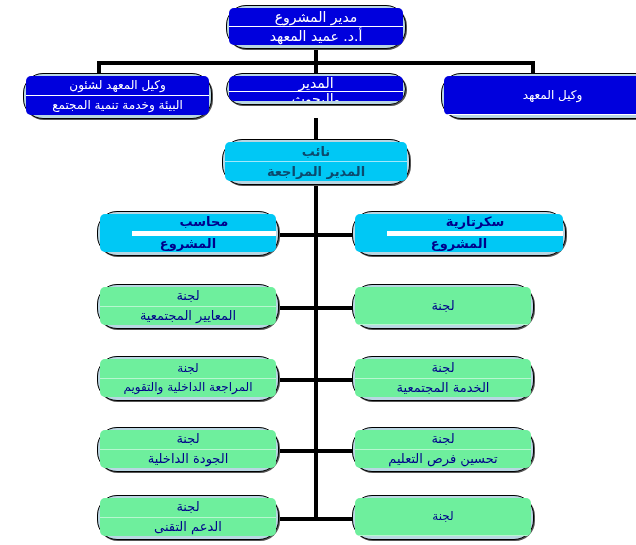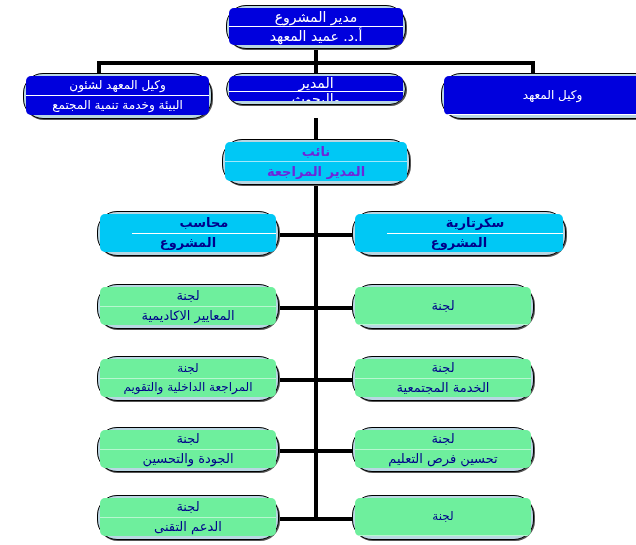--- a/index.html
+++ b/index.html
@@ -58,24 +58,24 @@
     border-bottom: 1px solid #ffffff;
   }
 
   
   .blue .node-inner { background: #0000dd; }
   .blue .node-line  { color: #ffffff; font-size: 14px; font-weight: normal; }
   .blue .node-line.top { border-bottom: 1px solid #ffffff; }
 
   .cyan .node-inner { background: #00c8f5; }
   .cyan .node-line  { color: #00008b; font-size: 13px; font-weight: bold; }
-  .cyan .node-line.top { border-bottom: 1px solid #ffffff; margin-left: 32px; }
+  .cyan .node-line.top { border-bottom: 5px solid #ffffff; margin-left: 32px; }
 
   .cyan-light .node-inner { background: #00c8f5; }
-  .cyan-light .node-line  { color: #6d28d9; font-size: 13px; font-weight: bold; }
+  .cyan-light .node-line  { color: #0c4a6e; font-size: 13px; font-weight: bold; }
   .cyan-light .node-line.top { border-bottom: 1px solid #9fe8fb; }
 
   .green .node-inner { background: #6eef9d; }
   .green .node-line  { color: #00008b; font-size: 13px; font-weight: normal; }
   .green .node-line.top { border-bottom: 1px solid #b6f7cf; }
 
   .small-text .node-line { font-size: 12px; }
 </style>
 </head>
 <body>
@@ -155,21 +155,21 @@
   <div class="node cyan" style="left:352px; top:211px; width:214px; height:45px;">
     <div class="node-inner">
       <div class="node-line top">سكرتارية</div>
       <div class="node-line">المشروع</div>
     </div>
   </div>
 
   <div class="node green" style="left:97px; top:284px; width:182px; height:45px;">
     <div class="node-inner">
       <div class="node-line top">لجنة</div>
-      <div class="node-line">المعايير الاكاديمية</div>
+      <div class="node-line">المعايير المجتمعية</div>
     </div>
   </div>
 
   <div class="node green" style="left:352px; top:284px; width:182px; height:45px;">
     <div class="node-inner">
       <div class="node-line top">لجنة</div>
     </div>
   </div>
 
   <div class="node green small-text" style="left:97px; top:356px; width:182px; height:45px;">
@@ -182,21 +182,21 @@
   <div class="node green" style="left:352px; top:356px; width:182px; height:45px;">
     <div class="node-inner">
       <div class="node-line top">لجنة</div>
       <div class="node-line">الخدمة المجتمعية</div>
     </div>
   </div>
 
   <div class="node green" style="left:97px; top:427px; width:182px; height:45px;">
     <div class="node-inner">
       <div class="node-line top">لجنة</div>
-      <div class="node-line">الجودة والتحسين</div>
+      <div class="node-line">الجودة الداخلية</div>
     </div>
   </div>
 
   <div class="node green" style="left:352px; top:427px; width:182px; height:45px;">
     <div class="node-inner">
       <div class="node-line top">لجنة</div>
       <div class="node-line">تحسين فرص التعليم</div>
     </div>
   </div>
 

